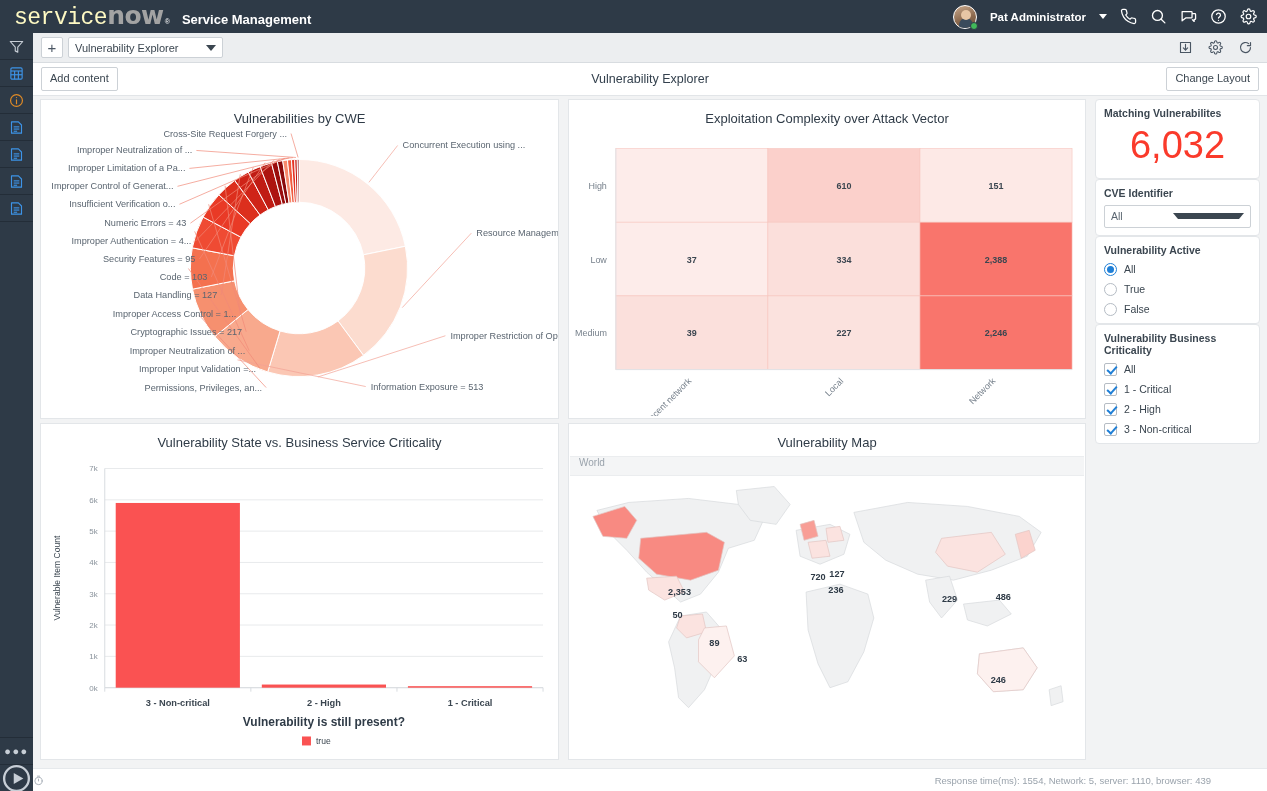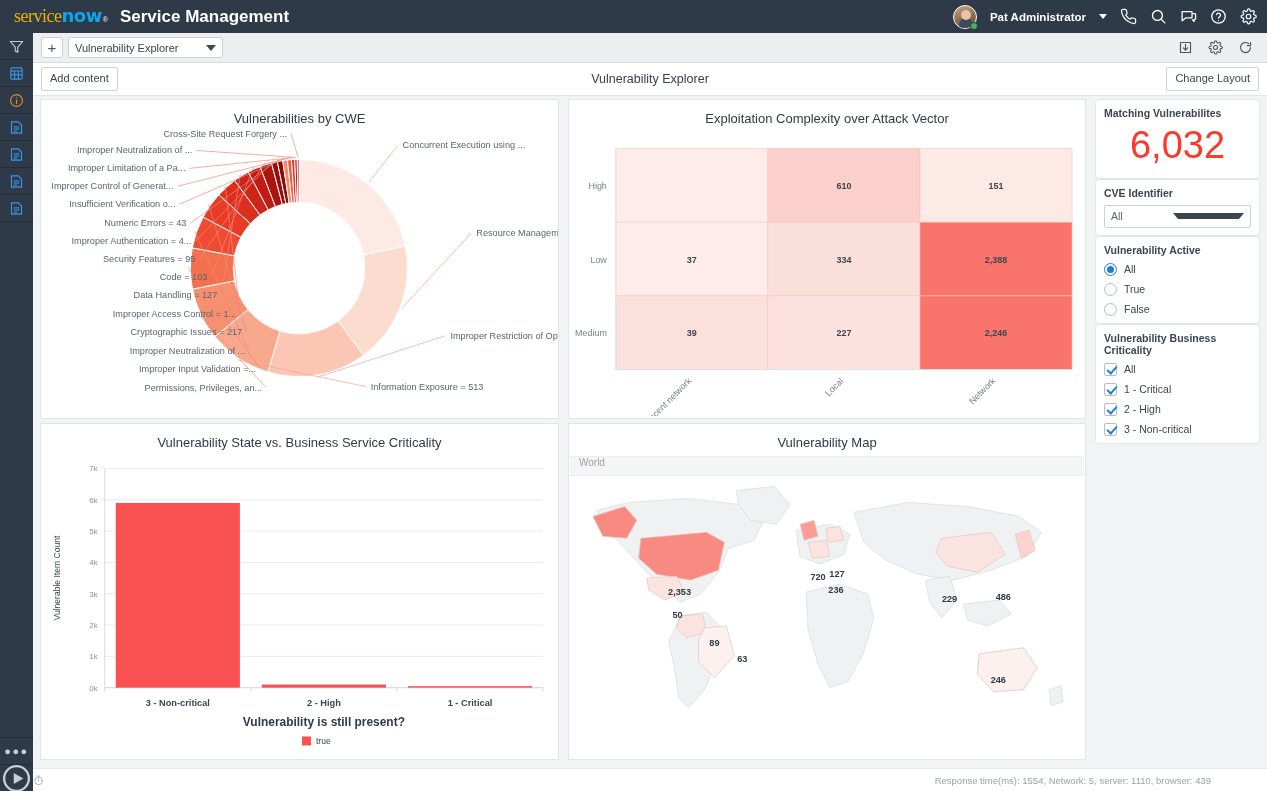--- a/index.html
+++ b/index.html
@@ -9,26 +9,26 @@
     background: #f2f3f4; overflow: hidden;
   }
   body { position: relative; }
 
   
   .topbar {
     position: absolute; left: 0; top: 0; width: 1267px; height: 33px;
     background: #2e3a47; display: flex; align-items: center;
   }
   .brand { display: flex; align-items: baseline; padding-left: 14px; }
-  .logo-svc { font-size: 18px; font-weight: 400; color: #eab308; letter-spacing: -0.5px;
-    font-family: Liberation Serif, serif; line-height: 1; }
-  .logo-now { font-size: 18px; font-weight: 700; color: #0ea5e9; letter-spacing: -0.5px;
+  .logo-svc { font-size: 23px; font-weight: 400; color: #fef9c3; letter-spacing: -0.5px;
+    font-family: Liberation Mono, monospace; line-height: 1; }
+  .logo-now { font-size: 25px; font-weight: 700; color: #a3a3a3; letter-spacing: -0.5px;
     font-family: "DejaVu Sans", sans-serif; line-height: 1; position: relative; }
   .logo-tm { font-size: 7px; color: #fff; margin-left: 1px; vertical-align: super; }
-  .svc-mgmt { color: #fff; font-size: 17px; font-weight: 600; margin-left: 12px; }
+  .svc-mgmt { color: #fff; font-size: 13px; font-weight: 600; margin-left: 12px; }
   .topbar-right { margin-left: auto; display: flex; align-items: center; padding-right: 10px; gap: 13px; }
   .avatar-wrap { position: relative; width: 24px; height: 24px; }
   .avatar {
     width: 24px; height: 24px; border-radius: 50%;
     background: linear-gradient(160deg,#c9a98c 0%, #8c6a4f 55%, #6b4f3a 100%);
     border: 1.5px solid #fff; overflow: hidden; position: relative;
   }
   .avatar::after{
     content:''; position:absolute; left:5px; top:12px; width:14px; height:14px;
     border-radius:50% 50% 0 0; background:#3a4b5c;

